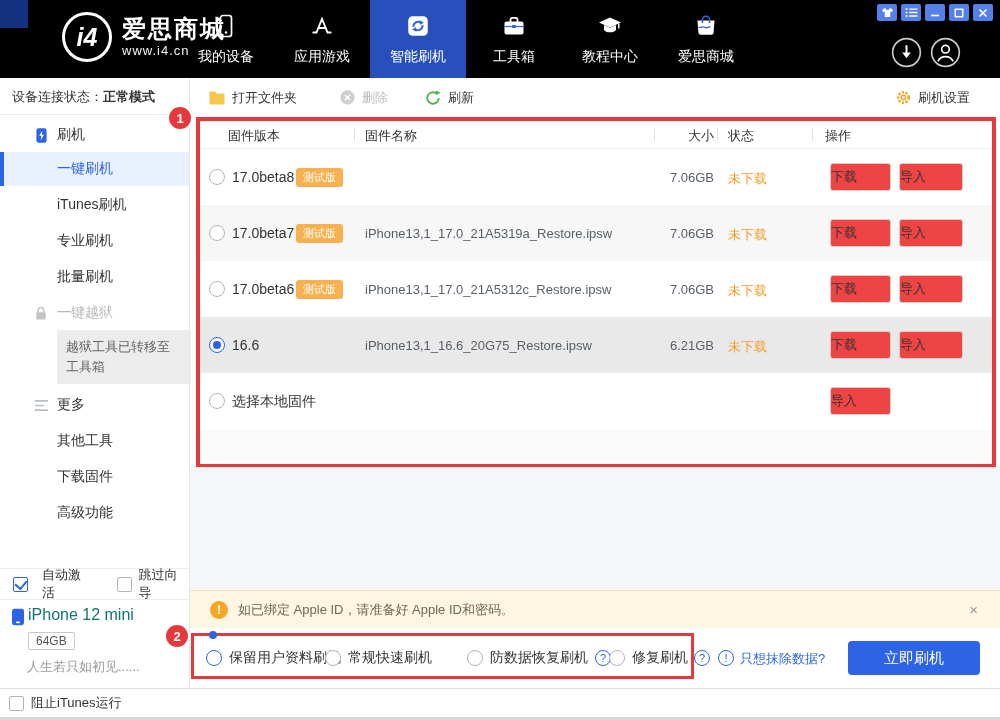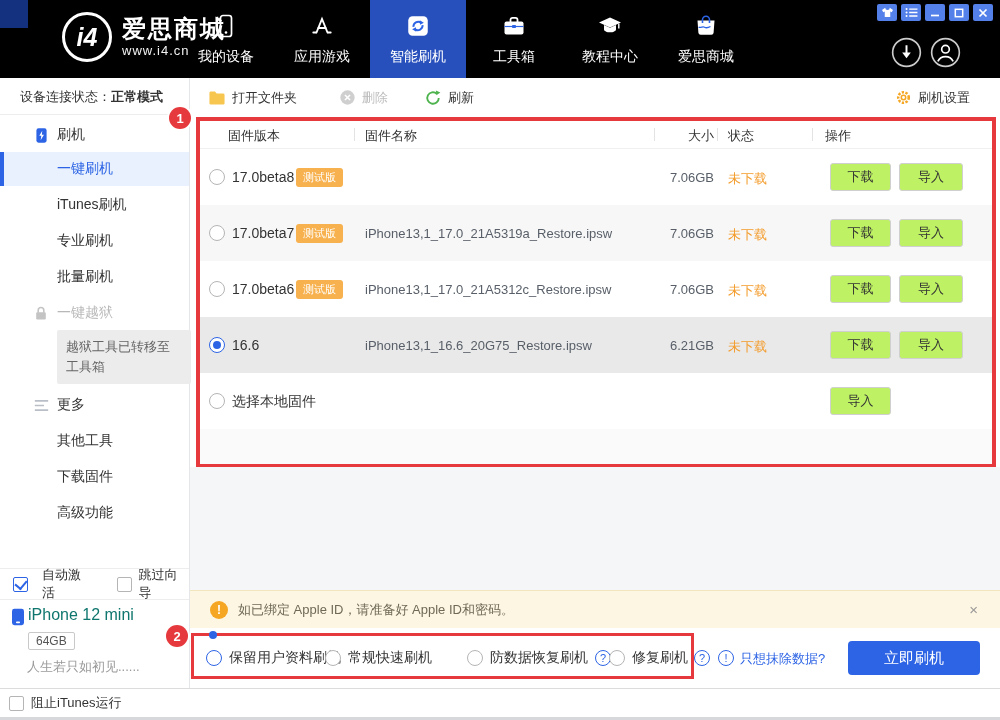--- a/index.html
+++ b/index.html
@@ -15,21 +15,21 @@
   .nav{position:absolute;left:178px;top:0;height:78px;display:flex;}
   .nav-item{width:96px;height:78px;display:flex;flex-direction:column;align-items:center;justify-content:center;
     gap:8px;color:#fff;font-size:14px;cursor:pointer;}
   .nav-item.selected{background:#2850bd;}
   .nav-ic{width:28px;height:28px;display:flex;align-items:center;justify-content:center;}
   .win-controls{position:absolute;top:4px;right:7px;display:flex;gap:4px;}
   .win-btn{width:20px;height:17px;background:#5480ea;border-radius:2px;display:flex;align-items:center;justify-content:center;}
   .quick{position:absolute;top:37px;left:891px;display:flex;gap:8px;}
   
   .sidebar{position:absolute;left:0;top:78px;width:190px;height:610px;background:#fff;border-right:1px solid #e4e6ea;box-sizing:border-box;}
-  .status{position:absolute;left:0;top:0;width:100%;height:37px;line-height:37px;padding-left:20px;box-sizing:border-box;
+  .status{position:absolute;left:0;top:0;width:100%;height:37px;line-height:37px;padding-left:12px;box-sizing:border-box;
     border-bottom:1px solid #ededed;font-size:13px;color:#333;}
   .status b{font-weight:bold;}
   .s-row{position:absolute;left:0;width:100%;height:34px;display:flex;align-items:center;font-size:14px;color:#333;cursor:pointer;}
   .s-row .lbl{margin-left:57px;}
   .s-ic{position:absolute;left:32px;width:18px;height:18px;display:flex;align-items:center;justify-content:center;}
   .s-sel{background:#e8f1fd;color:#2d64e5;}
   .s-sel::before{content:"";position:absolute;left:0;top:0;width:4px;height:100%;background:#2d64e5;}
   .s-dis{color:#b8b8b8;}
   .s-tip{position:absolute;left:57px;top:252px;width:116px;background:#ececec;color:#666;font-size:13px;
     padding:7px 9px;line-height:1.55;border-radius:2px;}
@@ -52,21 +52,21 @@
   .trow.alt{background:#f7f7f7;}
   .trow.sel{background:#e9e9e9;}
   .radio{position:absolute;left:9px;top:20px;width:16px;height:16px;border-radius:50%;border:1px solid #b5b5b5;background:#fff;box-sizing:border-box;cursor:pointer;}
   .radio.on{border-color:#2d64e5;}
   .radio.on::after{content:"";position:absolute;left:3px;top:3px;width:8px;height:8px;border-radius:50%;background:#2d64e5;}
   .ver{position:absolute;left:32px;top:20px;font-size:14px;color:#333;}
   .tag{position:absolute;left:96px;top:19px;background:#f7b14e;color:#fff;font-size:11px;padding:2px 7px;border-radius:3px;}
   .fname{position:absolute;left:165px;top:21px;font-size:13px;color:#585f68;}
   .fsize{position:absolute;left:444px;top:21px;width:70px;text-align:right;font-size:13px;color:#585f68;}
   .fstatus{position:absolute;left:528px;top:21px;font-size:13px;color:#f39c2b;}
-  .btn{position:absolute;top:14px;height:28px;line-height:26px;text-align:center;background:#bef264;border:1px solid #cfcfcf;
+  .btn{position:absolute;top:14px;height:28px;line-height:26px;background:#ef4444;border:1px solid #cfcfcf;
     border-radius:3px;font-size:13px;color:#333;box-sizing:border-box;cursor:pointer;}
   .btn-dl{left:630px;width:61px;}
   .btn-imp{left:699px;width:64px;}
   .tfill{height:35px;background:#fafafa;}
   
   .gray-band{position:absolute;left:190px;top:467px;width:810px;height:123px;background:#f5f6f7;}
   .notice{position:absolute;left:190px;top:590px;width:810px;height:38px;background:#fdf6e2;border-top:1px solid #f2e6c1;
     display:flex;align-items:center;box-sizing:border-box;}
   .notice-ic{margin-left:20px;width:18px;height:18px;border-radius:50%;background:#f5a623;color:#fff;font-weight:bold;
     text-align:center;line-height:18px;font-size:12px;flex:none;}

